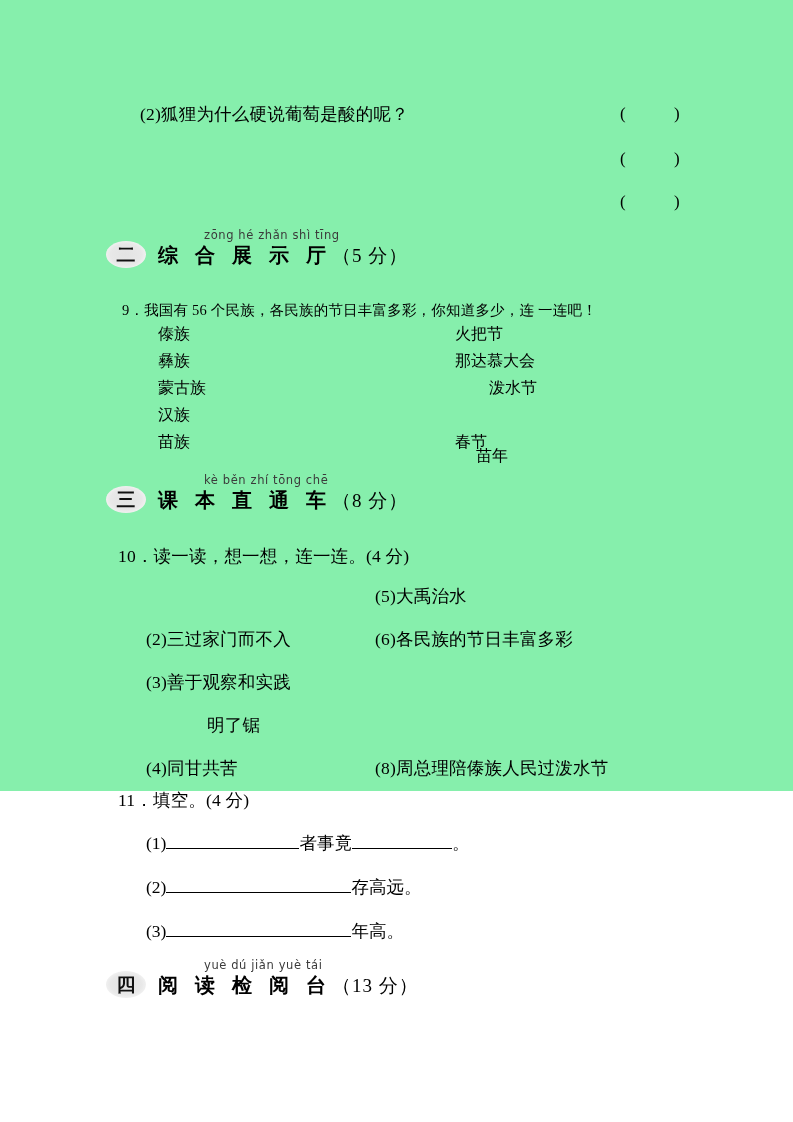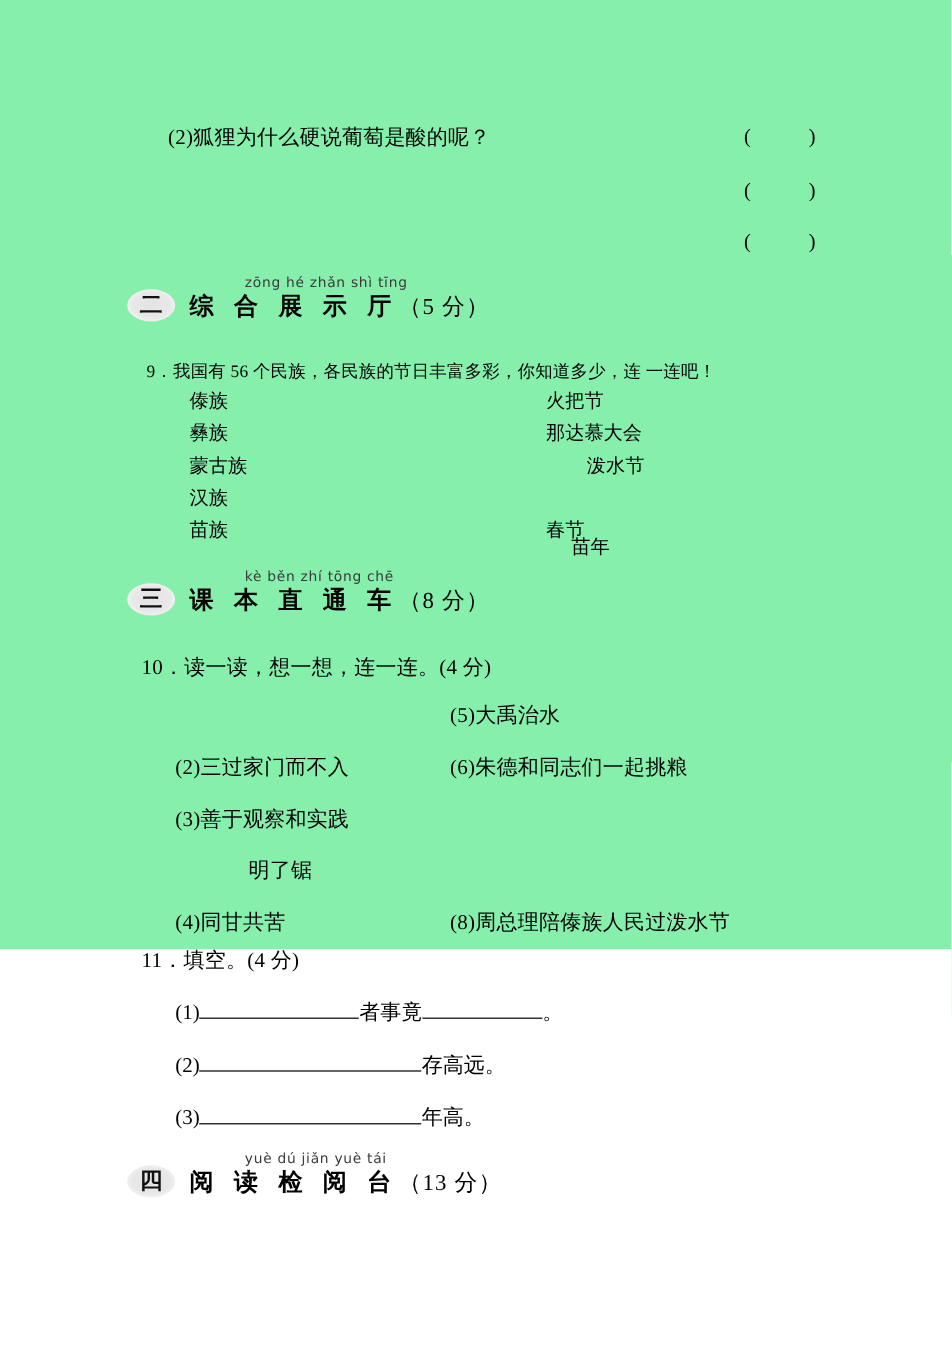--- a/index.html
+++ b/index.html
@@ -174,21 +174,21 @@
     <span>(3)</span><span>善于观察和实践</span>
   </div>
   <div class="q-line" style="left:146px; top:757px;">
     <span>(4)</span><span>同甘共苦</span>
   </div>
 
   <div class="q-line" style="left:375px; top:585px;">
     <span>(5)</span><span>大禹治水</span>
   </div>
   <div class="q-line" style="left:375px; top:628px;">
-    <span>(6)</span><span>朱德和同志们一起挑粮</span>
+    <span>(6)</span><span>各民族的节日丰富多彩</span>
   </div>
   <div class="q-line" style="left:172px; top:714px;margin-left:35px;">明了锯</div>
   <div class="q-line" style="left:375px; top:757px;">
     <span>(8)</span><span>周总理陪傣族人民过泼水节</span>
   </div>
 
   <div class="q-line" style="left:118px; top:789px;">
     <span>11．</span><span>填空。(4 分)</span>
   </div>
 

